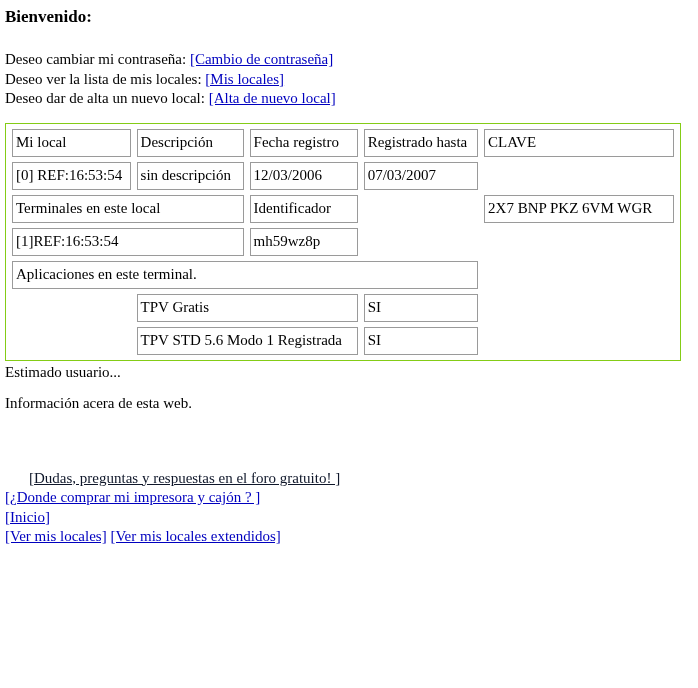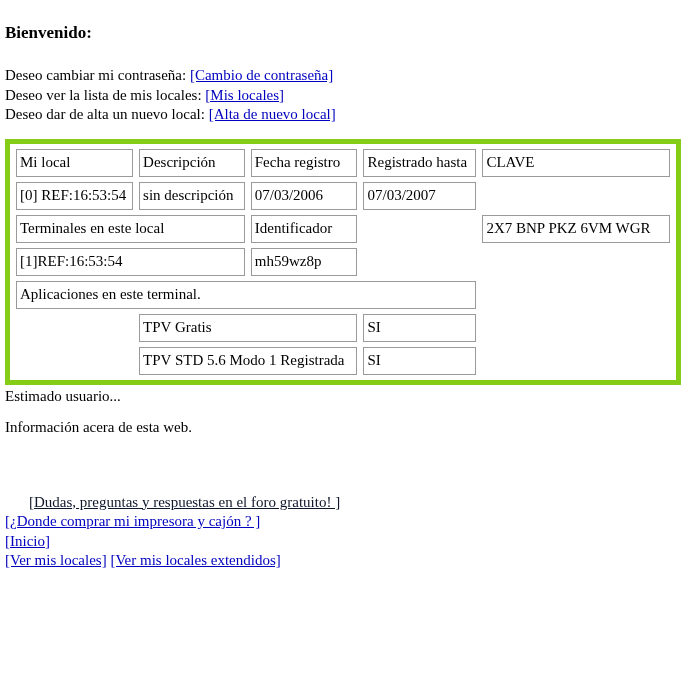--- a/index.html
+++ b/index.html
@@ -16,21 +16,21 @@
     color: #000000;
     overflow: hidden;
   }
   .page {
     padding: 6px 0 0 5px;
   }
   h1.welcome {
     font-family: "Liberation Serif", "DejaVu Serif", serif;
     font-size: 17px;
     font-weight: bold;
-    margin: 16px 0 0 0;
+    margin: 0 0 0 0;
     padding: 0;
     line-height: 22px;
   }
   .spacer-lg { height: 22px; }
   .spacer-md { height: 12px; }
 
   .intro-line {
     line-height: 19.5px;
     white-space: nowrap;
     font-size: 15px;
@@ -40,21 +40,21 @@
     text-decoration: underline;
   }
   a.lnk-visited {
     color: #0f172a;
     text-decoration: underline;
     margin-left: 24px;
   }
 
   
   .outer-box {
-    border: 5px solid #84cc16;
+    border: 1px solid #84cc16;
     width: 676px;
     margin-top: 14px;
     box-sizing: border-box;
     padding: 0;
   }
   table.grid {
     border-collapse: separate;
     border-spacing: 6px 5px;
     width: 100%;
     table-layout: fixed;
@@ -130,21 +130,21 @@
         <tr>
           <td class="cell">Mi local</td>
           <td class="cell">Descripción</td>
           <td class="cell">Fecha registro</td>
           <td class="cell">Registrado hasta</td>
           <td class="cell">CLAVE</td>
         </tr>
         <tr>
           <td class="cell">[0] REF:16:53:54</td>
           <td class="cell">sin descripción</td>
-          <td class="cell">07/03/2006</td>
+          <td class="cell">12/03/2006</td>
           <td class="cell">07/03/2007</td>
           <td class="blank"></td>
         </tr>
         <tr>
           <td class="cell" colspan="2">Terminales en este local</td>
           <td class="cell">Identificador</td>
           <td class="blank"></td>
           <td class="cell">2X7 BNP PKZ 6VM WGR</td>
         </tr>
         <tr>

